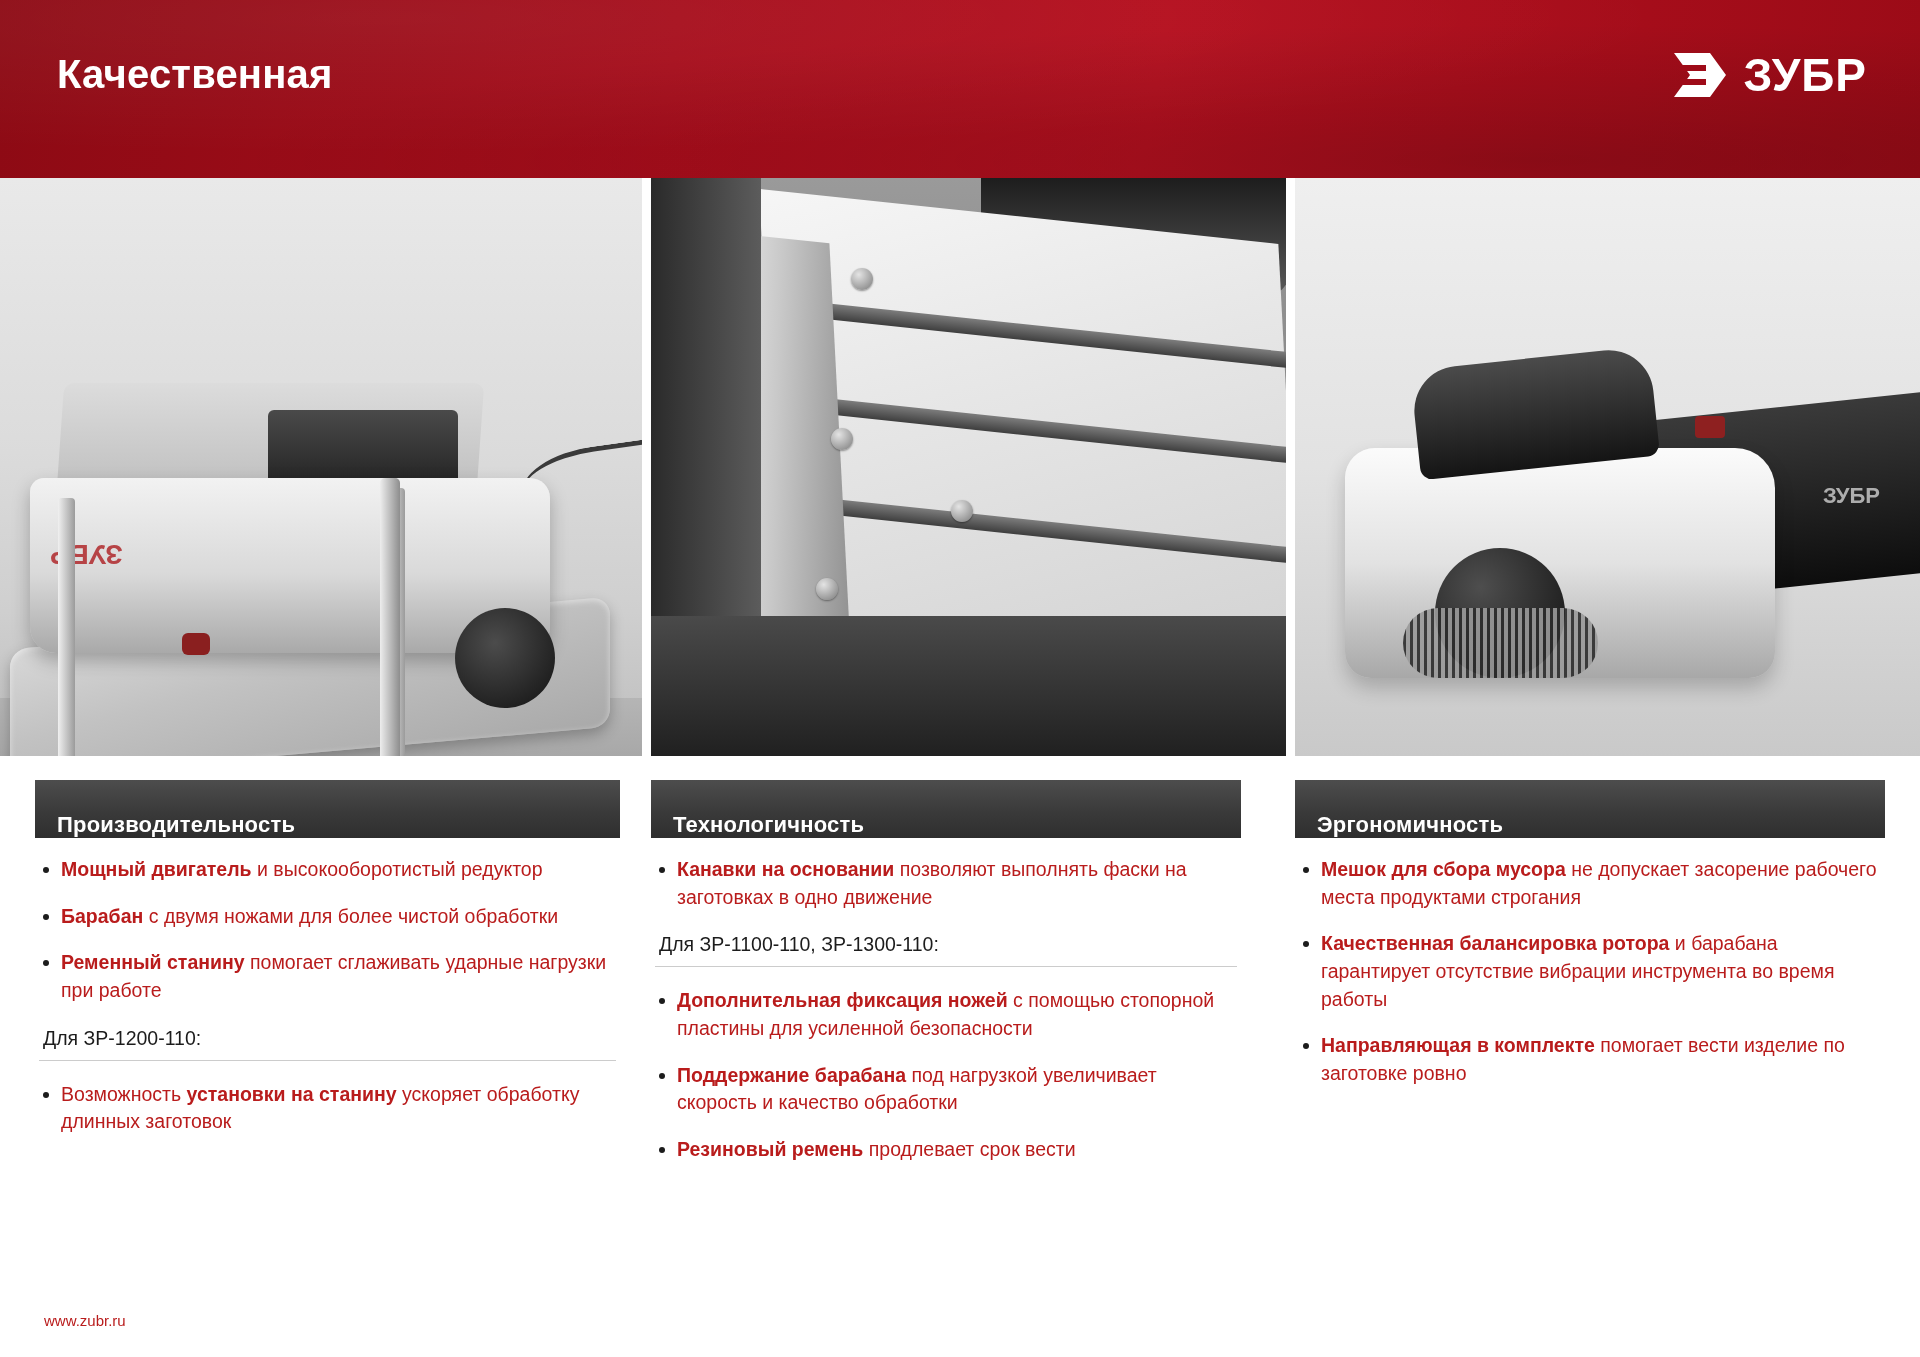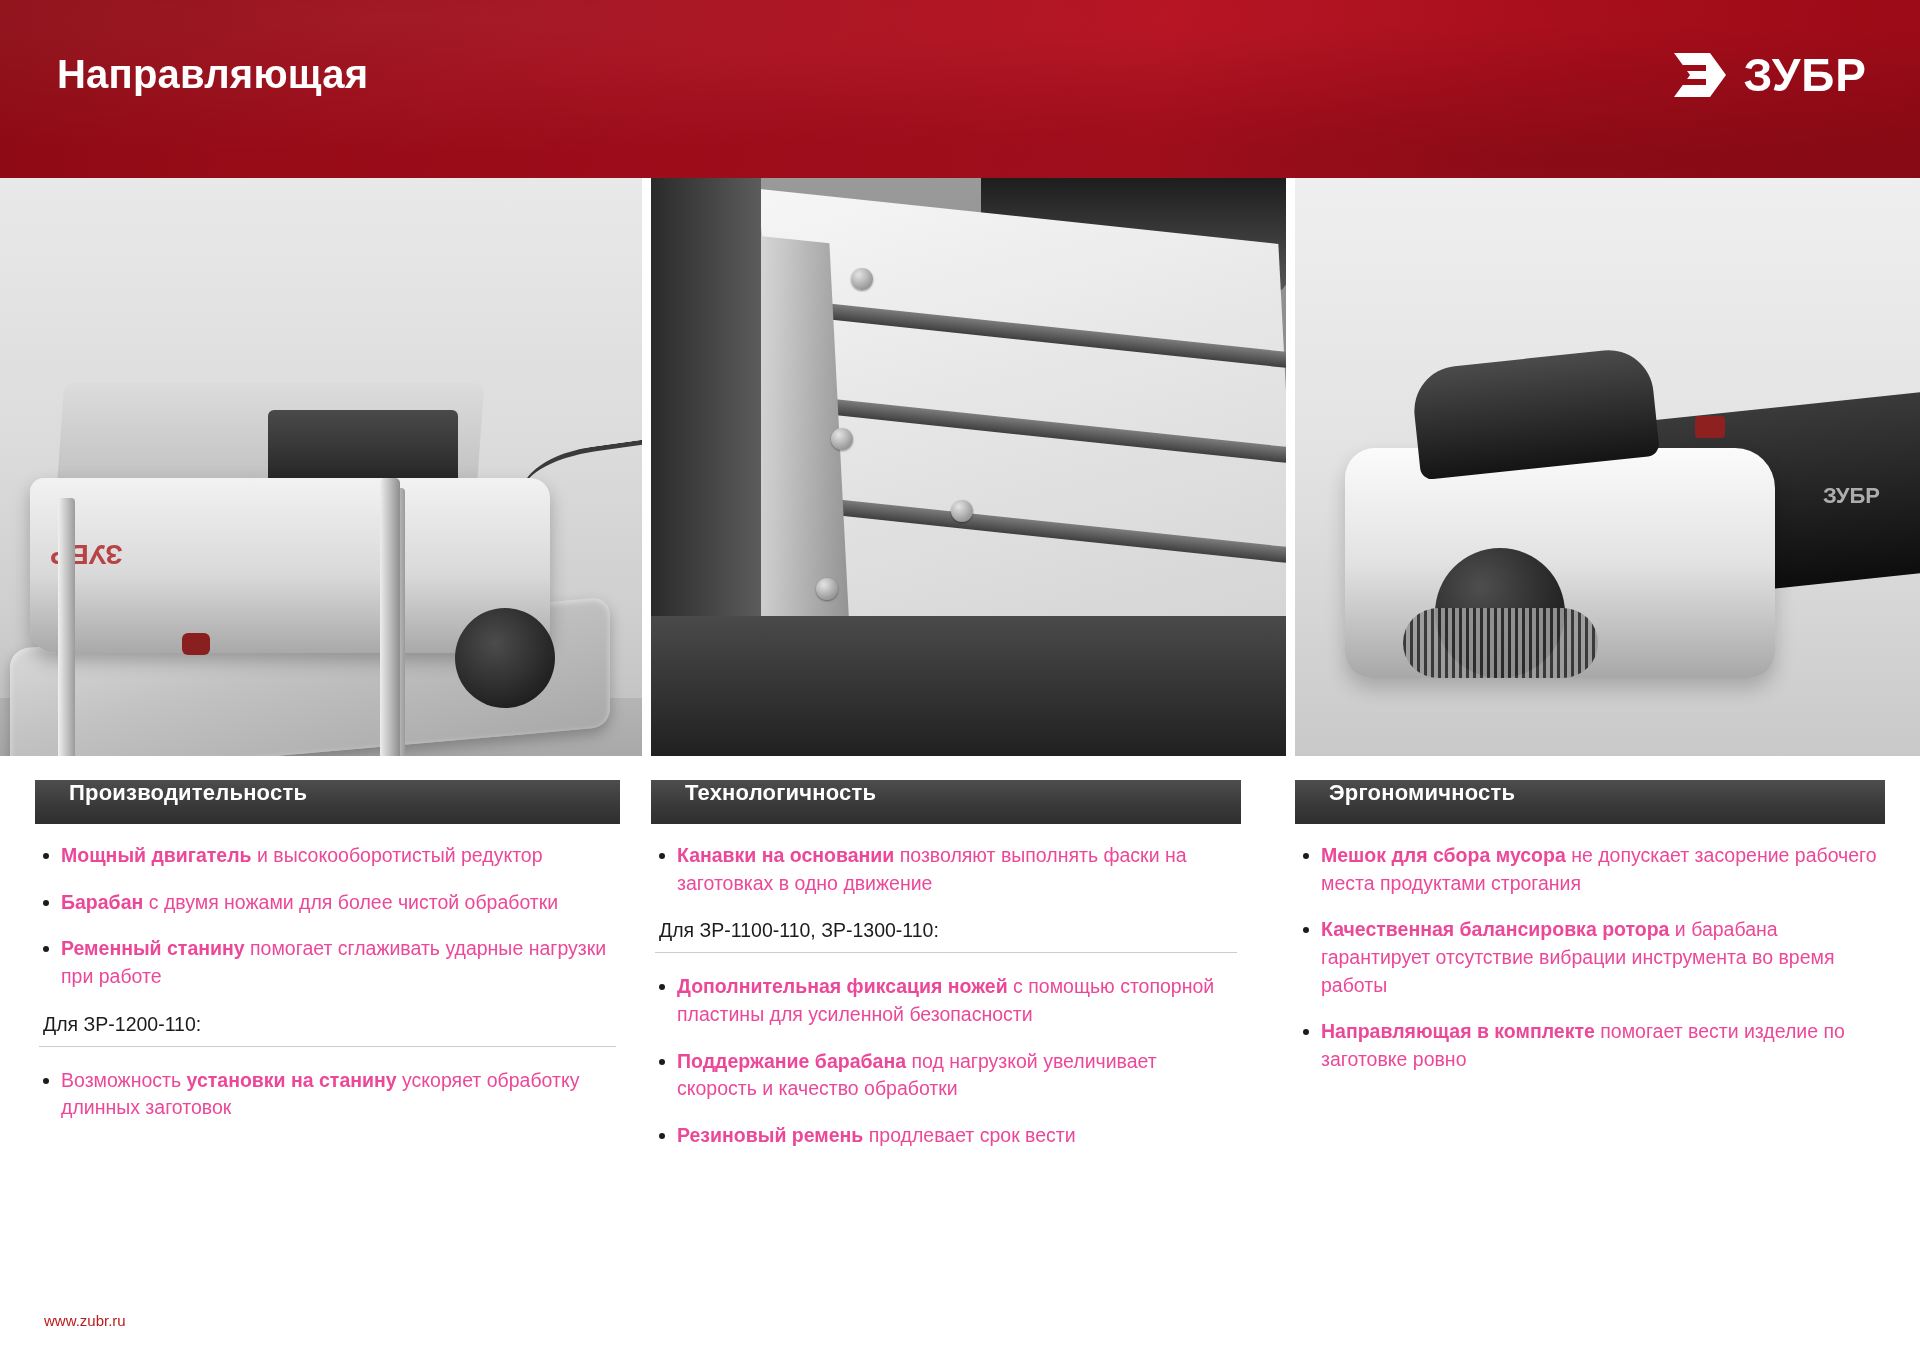--- a/index.html
+++ b/index.html
@@ -281,25 +281,25 @@
   }
   .col {
     position: absolute;
     top: 0;
   }
   .col-1 { left: 35px;   width: 585px; }
   .col-2 { left: 651px;  width: 590px; }
   .col-3 { left: 1295px; width: 590px; }
 
   .col-head {
-    height: 44px;
+    height: 58px;
     background: linear-gradient(180deg, #4d4d4d 0%, #3a3a3a 55%, #2e2e2e 100%);
     display: flex;
-    align-items: flex-start;
-    padding-left: 34px;
+    align-items: flex-end;
+    padding-left: 22px;
     box-sizing: border-box;
   }
   .col-head-title {
     color: #ffffff;
     font-size: 22px;
     font-weight: bold;
     letter-spacing: 0.2px;
   }
 
   .col-body {
@@ -310,21 +310,21 @@
     list-style: none;
     margin: 0;
     padding: 0;
   }
   ul.bullets li {
     position: relative;
     padding-left: 26px;
     margin-bottom: 19px;
     font-size: 19.5px;
     line-height: 1.42;
-    color: #ec4899;
+    color: #b91c1c;
   }
   ul.bullets li:before {
     content: "";
     position: absolute;
     left: 8px;
     top: 11px;
     width: 6px;
     height: 6px;
     background: #1c1c1c;
     border-radius: 50%;
@@ -350,21 +350,21 @@
     font-size: 15px;
     color: #b91c1c;
   }
 </style>
 </head>
 <body>
 
 <div class="page">
 
   <div class="header">
-    <div class="header-title">Направляющая</div>
+    <div class="header-title">Качественная</div>
     <div class="logo">
       <span class="logo-mark">
         <svg width="56" height="56" viewBox="0 0 56 56">
           <polygon points="4,6 40,6 56,28 40,50 4,50 20,28" fill="#ffffff"></polygon>
           <rect x="10" y="18" width="26" height="6" fill="#9e0b18"></rect>
           <rect x="10" y="32" width="26" height="6" fill="#9e0b18"></rect>
         </svg>
       </span>
       <span class="logo-text">ЗУБР</span>
     </div>

